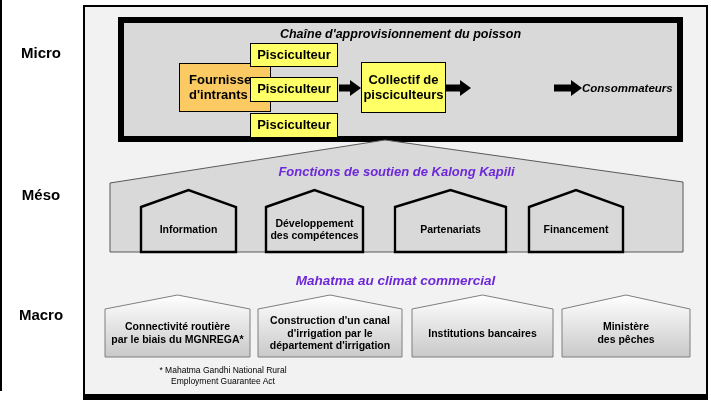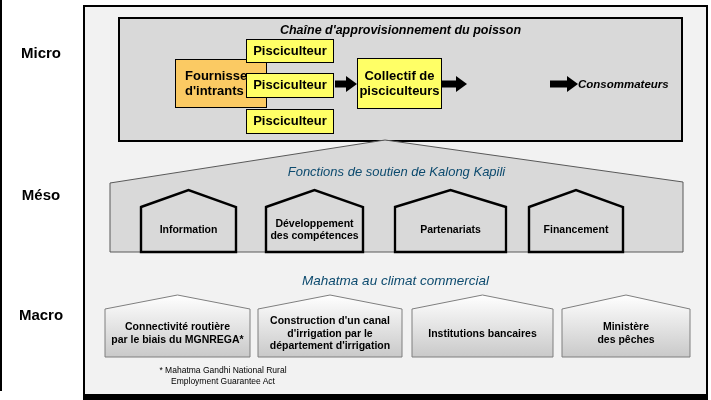--- a/index.html
+++ b/index.html
@@ -13,21 +13,21 @@
                  font-size:15px; font-weight:bold; color:#000; }
   #lvl-micro { top:44px; }
   #lvl-meso  { top:186px; }
   #lvl-macro { top:306px; }
 
   .main { position:absolute; left:83px; top:5px; width:625px; height:395px;
           background:var(--bg-gray,#F2F2F2); border:2px solid #000; border-bottom:6px solid #000; }
 
   
   .chain-box { position:absolute; left:33px; top:10px; width:565px; height:125px;
-               background:var(--panel-gray,#D9D9D9); border:2px solid #000000; }
+               background:var(--panel-gray,#D9D9D9); border:6px solid #000000; }
   .chain-title { position:absolute; left:0; top:4px; width:100%; text-align:center;
                  font-size:12.5px; font-weight:bold; font-style:italic; }
   .node { position:absolute; display:flex; align-items:center; justify-content:center;
           font-size:13px; font-weight:bold; line-height:1.15; white-space:pre-line;
           border:1px solid #000; text-align:center; }
   .node.left-al { justify-content:flex-start; text-align:left; padding-left:9px; }
   .orange { background:var(--box-orange,#FBCA63);margin-left:44px; }
   .yellow { background:var(--box-yellow,#FFFF66); }
   #supplier   { left:11px;  top:40px; width:92px; height:49px; }
   #farmer-0   { left:126px; top:20px; width:88px; height:24px; }
@@ -35,21 +35,21 @@
   #farmer-2   { left:126px; top:90px; width:88px; height:25px; }
   #collective { left:237px; top:39px; width:85px; height:51px; }
   #wholesaler { left:347px; top:42px; width:84px; height:47px; font-style:italic; }
   #consumers  { position:absolute; left:458px; top:57px; width:106px; height:16px;
                 font-size:11.5px; font-weight:bold; font-style:italic; display:flex; align-items:center;text-align:right; }
   .arrow-layer { position:absolute; left:0; top:0; width:561px; height:121px; pointer-events:none; }
 
   
   .meso-svg { position:absolute; left:25px; top:133px; width:573px; height:112px; overflow:visible; }
   .meso-trapezoid { fill:var(--panel-gray,#D9D9D9); stroke:#595959; stroke-width:1; }
-  .section-title { position:absolute; text-align:center; font-weight:normal; font-style:italic; color:#0c4a6e; }
+  .section-title { position:absolute; text-align:center; font-weight:bold; font-style:italic; color:#6d28d9; }
   #meso-title  { left:25px; top:157px; width:573px; font-size:13px; }
   #macro-title { left:0;    top:266px; width:621px; font-size:13.5px; }
 
   .house { position:absolute; }
   .house svg { position:absolute; left:0; top:0; width:100%; height:100%; overflow:visible; }
   .meso-house-shape  { fill:var(--panel-gray,#D9D9D9); stroke:#000; stroke-width:2.4; stroke-linejoin:miter; }
   .macro-house-shape { stroke:#7f7f7f; stroke-width:1; }
   .house .lbl { position:absolute; left:0; width:100%; display:flex; align-items:center; justify-content:center;
                 text-align:center; font-weight:bold; white-space:pre-line; line-height:1.18; }
   .meso-house  { top:183px; height:62px; }

